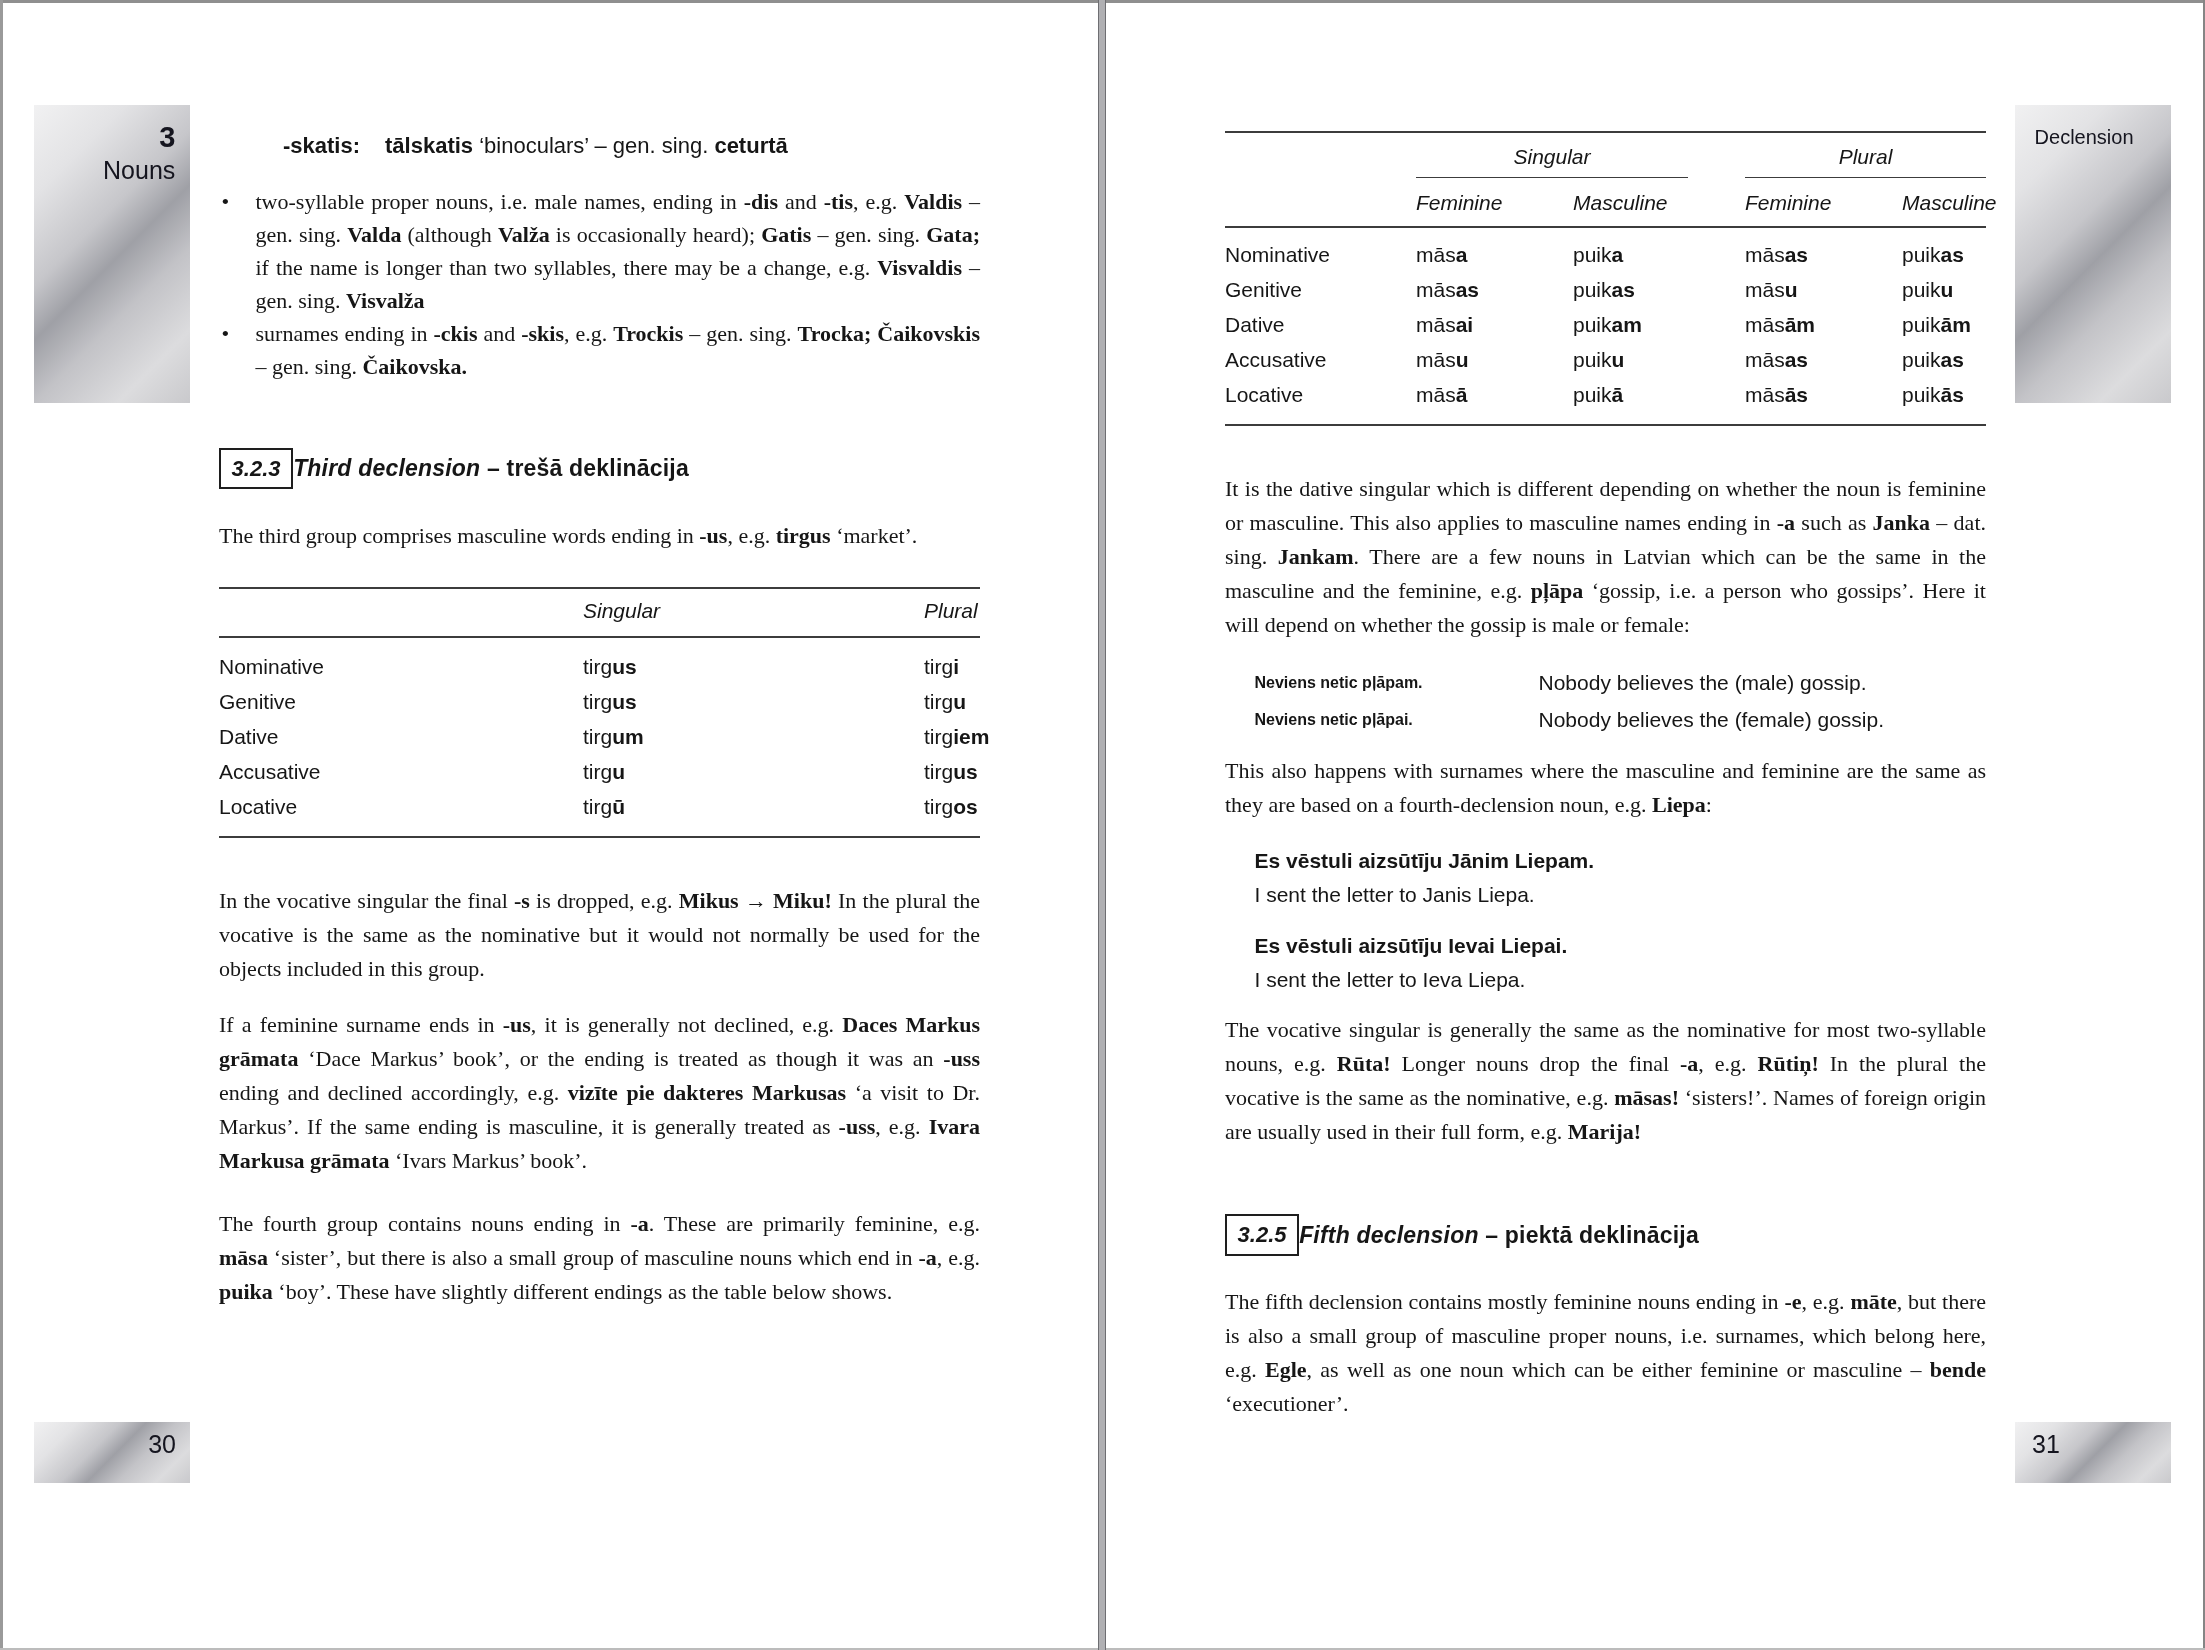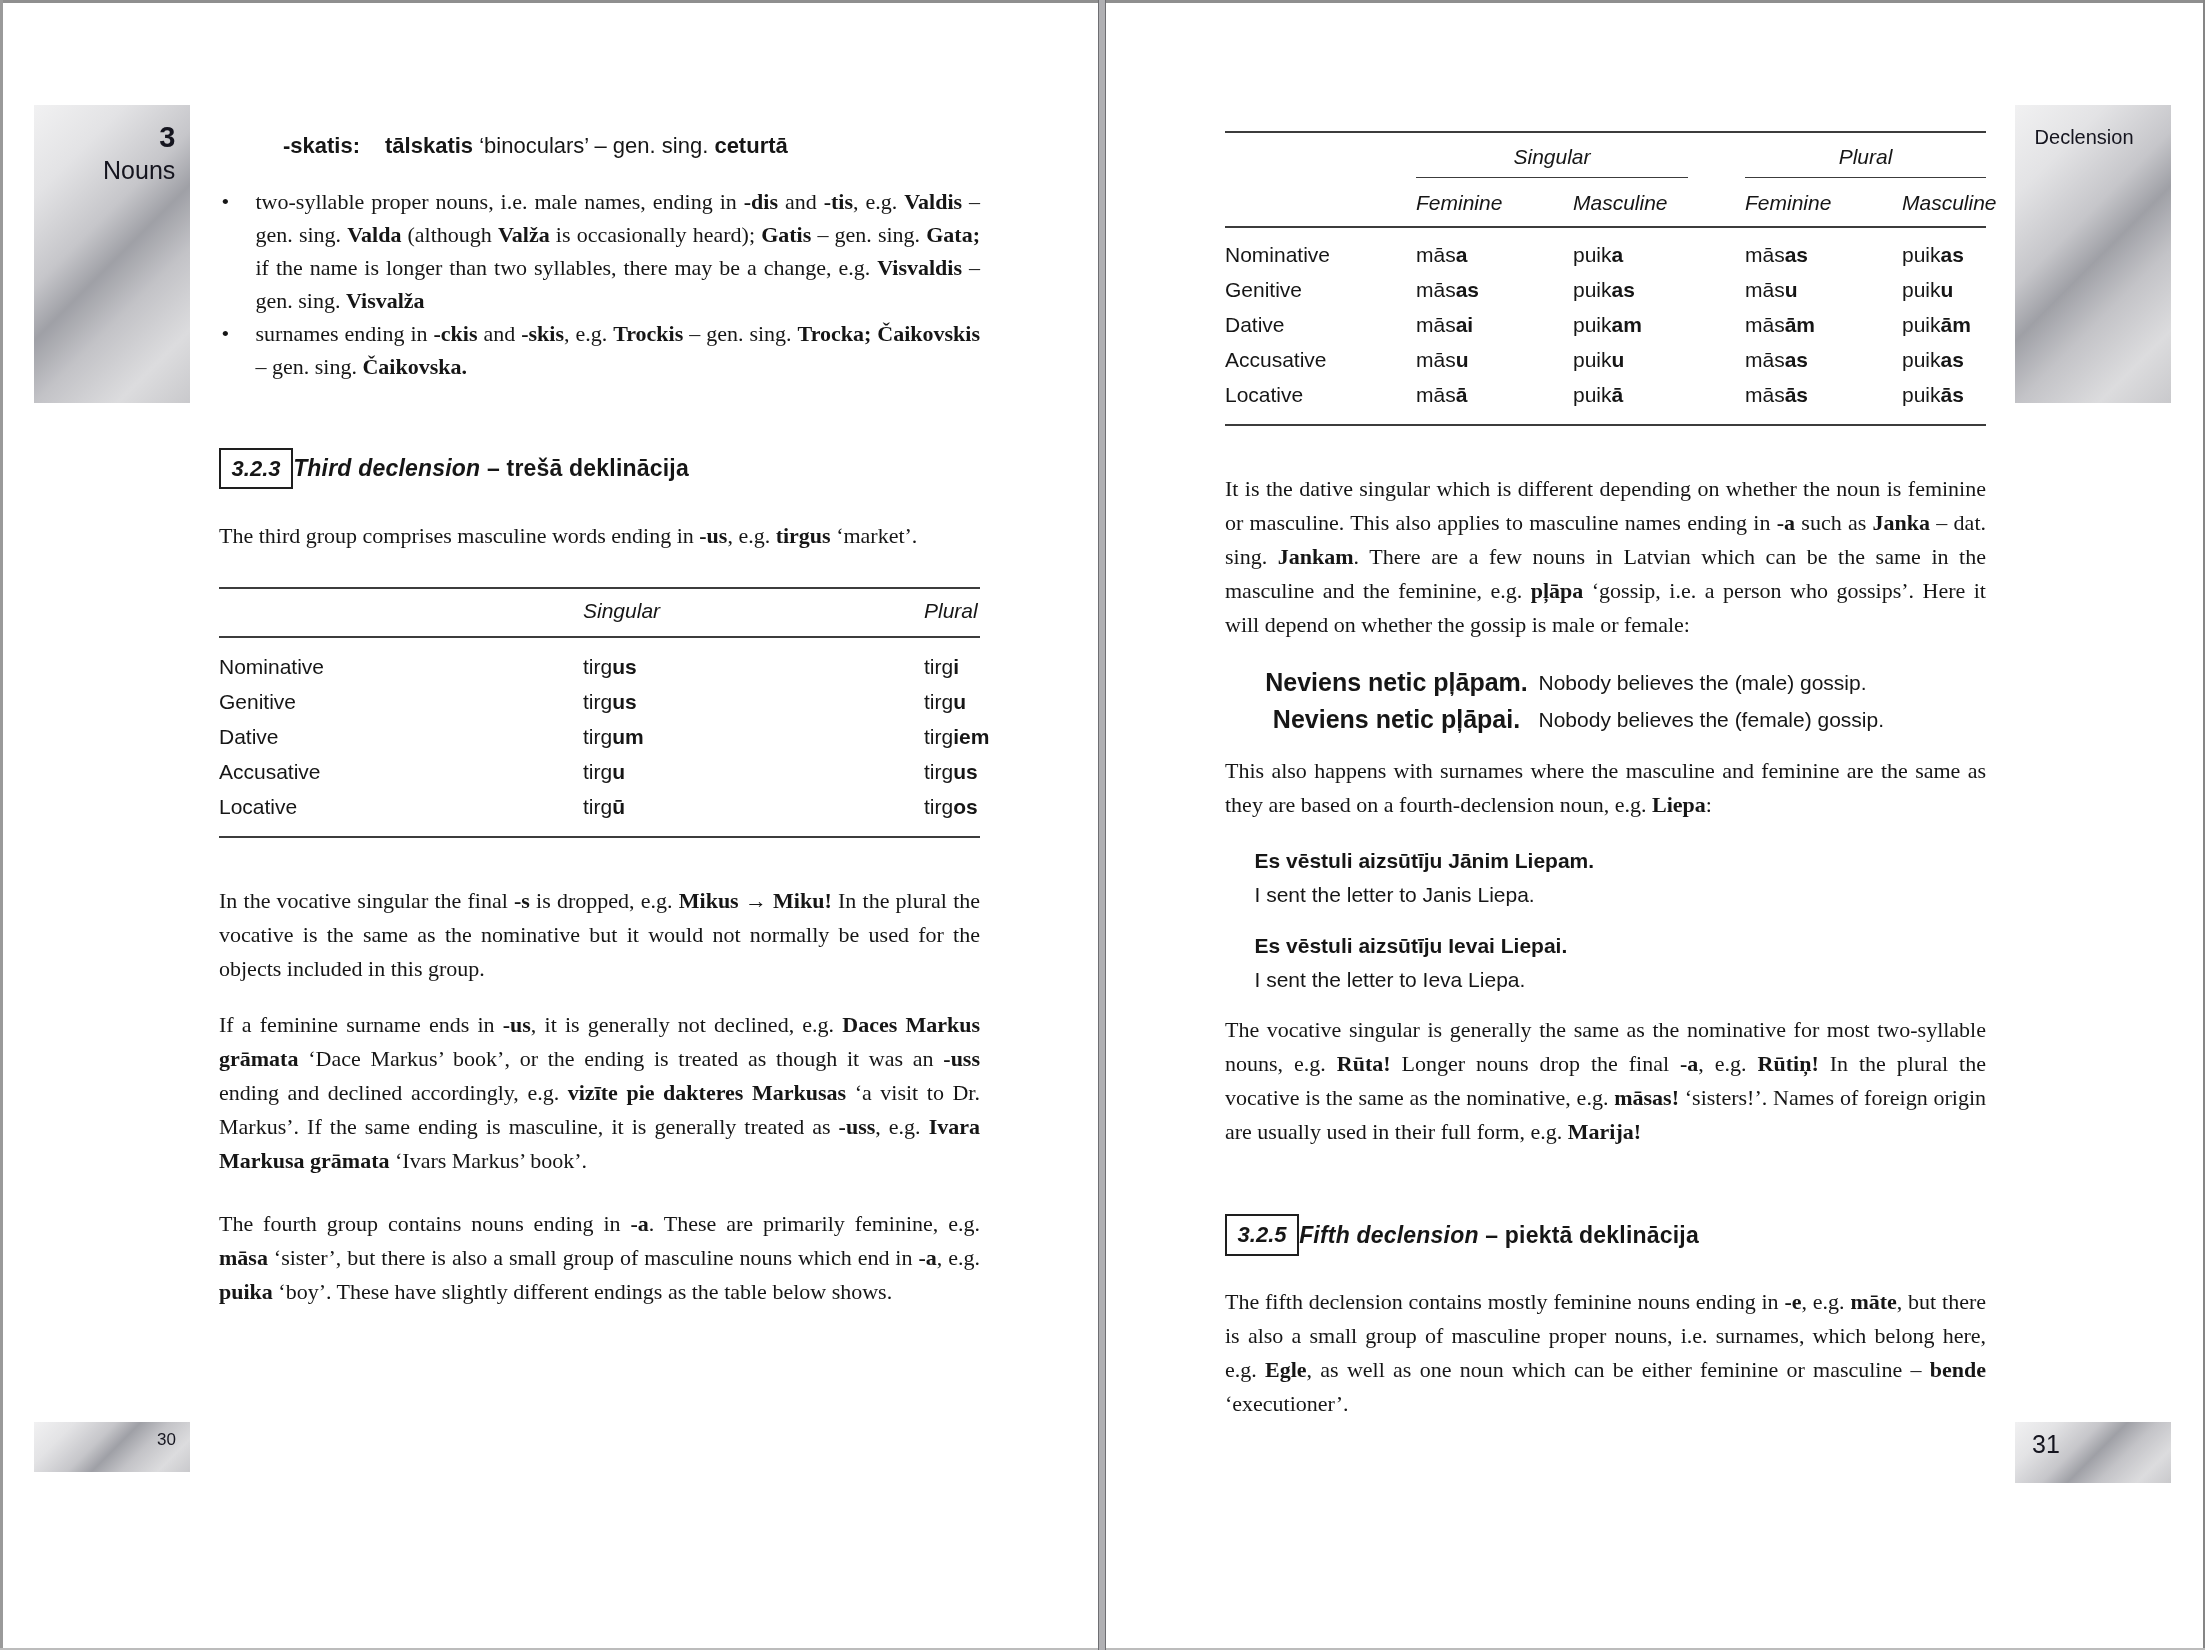--- a/index.html
+++ b/index.html
@@ -9,21 +9,21 @@
   .edge-right{position:absolute;right:0;top:0;width:2.5px;height:1650px;background:#858585;}
   .edge-bottom{position:absolute;left:0;bottom:0;width:2205px;height:2.5px;background:#bcbcbc;}
   .gutter{position:absolute;left:1098px;top:0;width:5.7px;height:1650px;background:#b0b0b3;border-left:1.6px solid #6e6e72;border-right:1.6px solid #6e6e72;}
 
   .metal{background:linear-gradient(135deg,#f1f1f2 0%,#e3e3e5 20%,#c6c6ca 40%,#9fa0a6 52%,#c3c3c7 66%,#dcdcde 84%,#c9c9cc 100%);}
   .sans{font-family:"Liberation Sans",sans-serif;}
   .tab-l{position:absolute;left:34px;top:105px;width:156px;height:298px;box-sizing:border-box;text-align:right;padding:14.7px 14.7px 0 0;color:#15151f;}
   .tab-l .num{font-weight:700;font-size:29px;line-height:34px;}
   .tab-l .lbl{font-size:25px;line-height:33px;}
   .tab-r{position:absolute;right:34px;top:105px;width:156px;height:298px;box-sizing:border-box;padding:21px 0 0 19.6px;font-size:20px;color:#15151f;}
-  .pg-l{position:absolute;left:34px;top:1422px;width:156px;height:50px;box-sizing:border-box;text-align:right;padding:8.2px 14px 0 0;font-size:17px;color:#15151f;}
+  .pg-l{position:absolute;left:34px;top:1422px;width:156px;height:61px;box-sizing:border-box;text-align:right;padding:8.2px 14px 0 0;font-size:25px;color:#15151f;}
   .pg-r{position:absolute;right:34px;top:1422px;width:156px;height:61px;box-sizing:border-box;padding:8.2px 0 0 17px;font-size:25px;color:#15151f;}
 
   .content-l{position:absolute;left:219px;top:0;width:761px;padding-top:127px;}
   .content-r{position:absolute;left:1225px;top:0;width:761px;padding-top:131px;}
 
   .para{font-family:"Liberation Serif",serif;font-size:22px;line-height:34px;text-align:justify;}
   .b{font-weight:700;}
   .i{font-style:italic;}
 
   .sfx{margin-left:64px;}
@@ -48,21 +48,21 @@
   .t2-g1{text-align:center;border-bottom:1.6px solid #3c3c3c;padding-bottom:6.5px;margin-right:57px;}
   .t2-g2{text-align:center;border-bottom:1.6px solid #3c3c3c;padding-bottom:6.5px;}
   .t2-shead{display:grid;grid-template-columns:191px 157px 172px 157px 84px;padding:11.5px 0 9.8px;line-height:26px;border-bottom:2.5px solid #3c3c3c;font-style:italic;}
   .t2-shead span{white-space:nowrap;}
   .t2-body{padding:9.8px 0 11.5px;}
   .t2-row{display:grid;grid-template-columns:191px 157px 172px 157px 84px;line-height:35px;}
   .t2-row span{white-space:nowrap;}
 
   .expair{margin-top:11.5px;}
   .xrow{display:flex;line-height:37px;}
-  .xlv{font-weight:700;font-size:25px;width:284px;margin-left:29.5px;flex:none;text-align:center;}
+  .xlv{font-weight:700;font-size:16px;width:284px;margin-left:29.5px;flex:none;}
   .xen{font-size:21px;}
   .exstack{margin-top:13px;}
   .exstack .pair + .pair{margin-top:16.4px;}
   .exstack .xlv2{display:block;font-weight:700;font-size:21px;line-height:34px;margin-left:29.5px;}
   .exstack .xen2{display:block;font-size:21px;line-height:34px;margin-left:29.5px;}
 
   .mt-head1{margin-top:65px;}
   .mt-p-after-head{margin-top:29.5px;}
   .mt-table{margin-top:34px;}
   .mt-p-after-table{margin-top:46px;}

